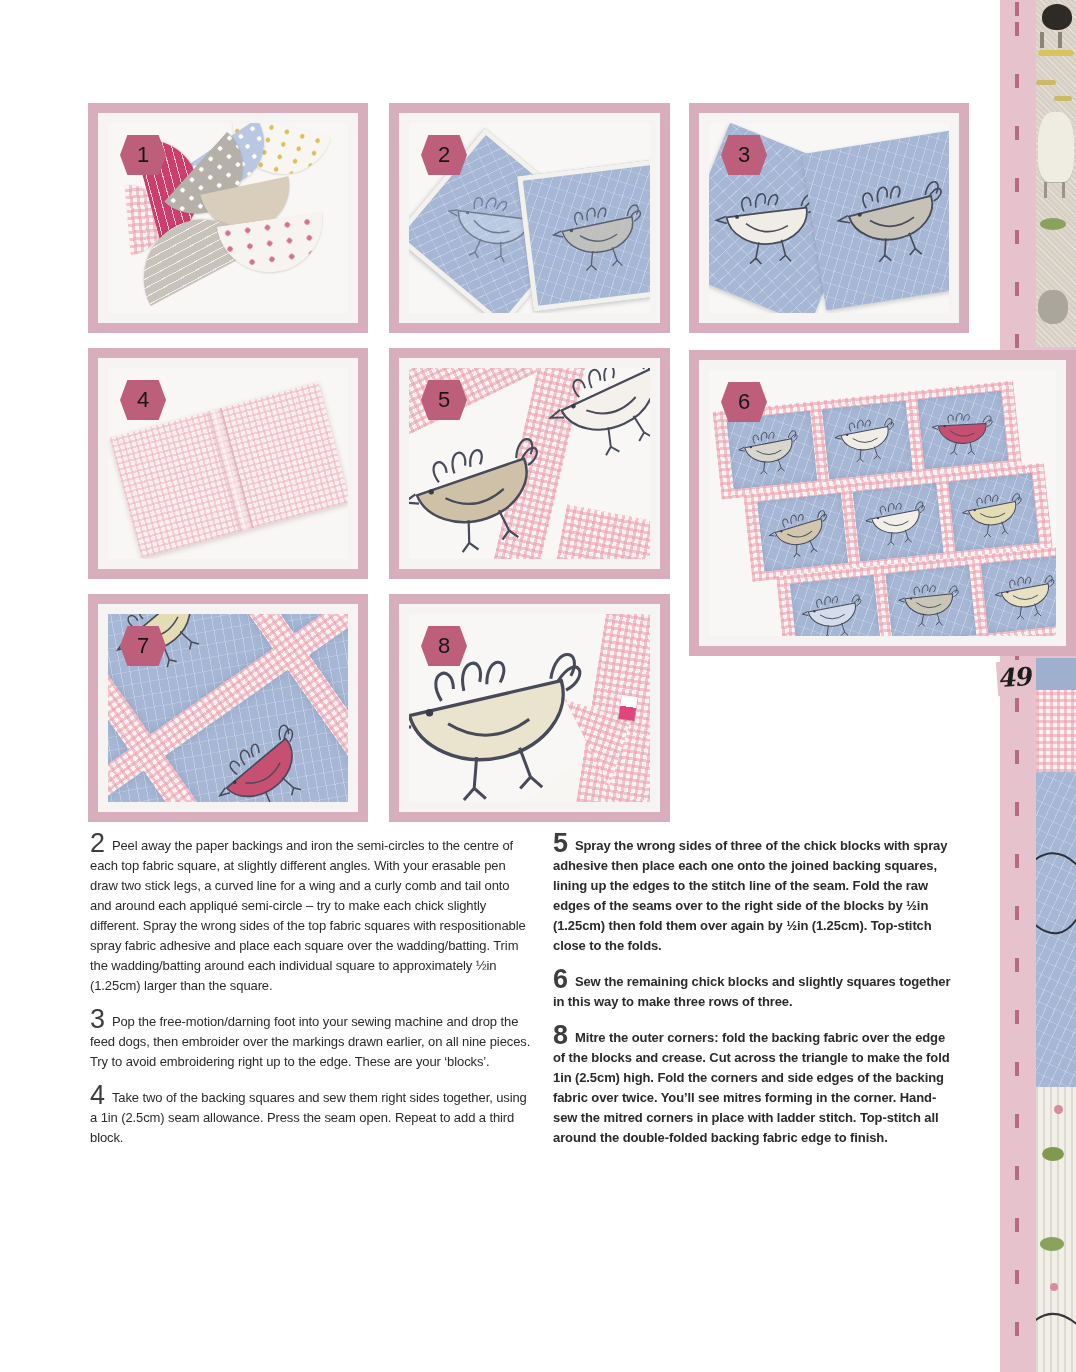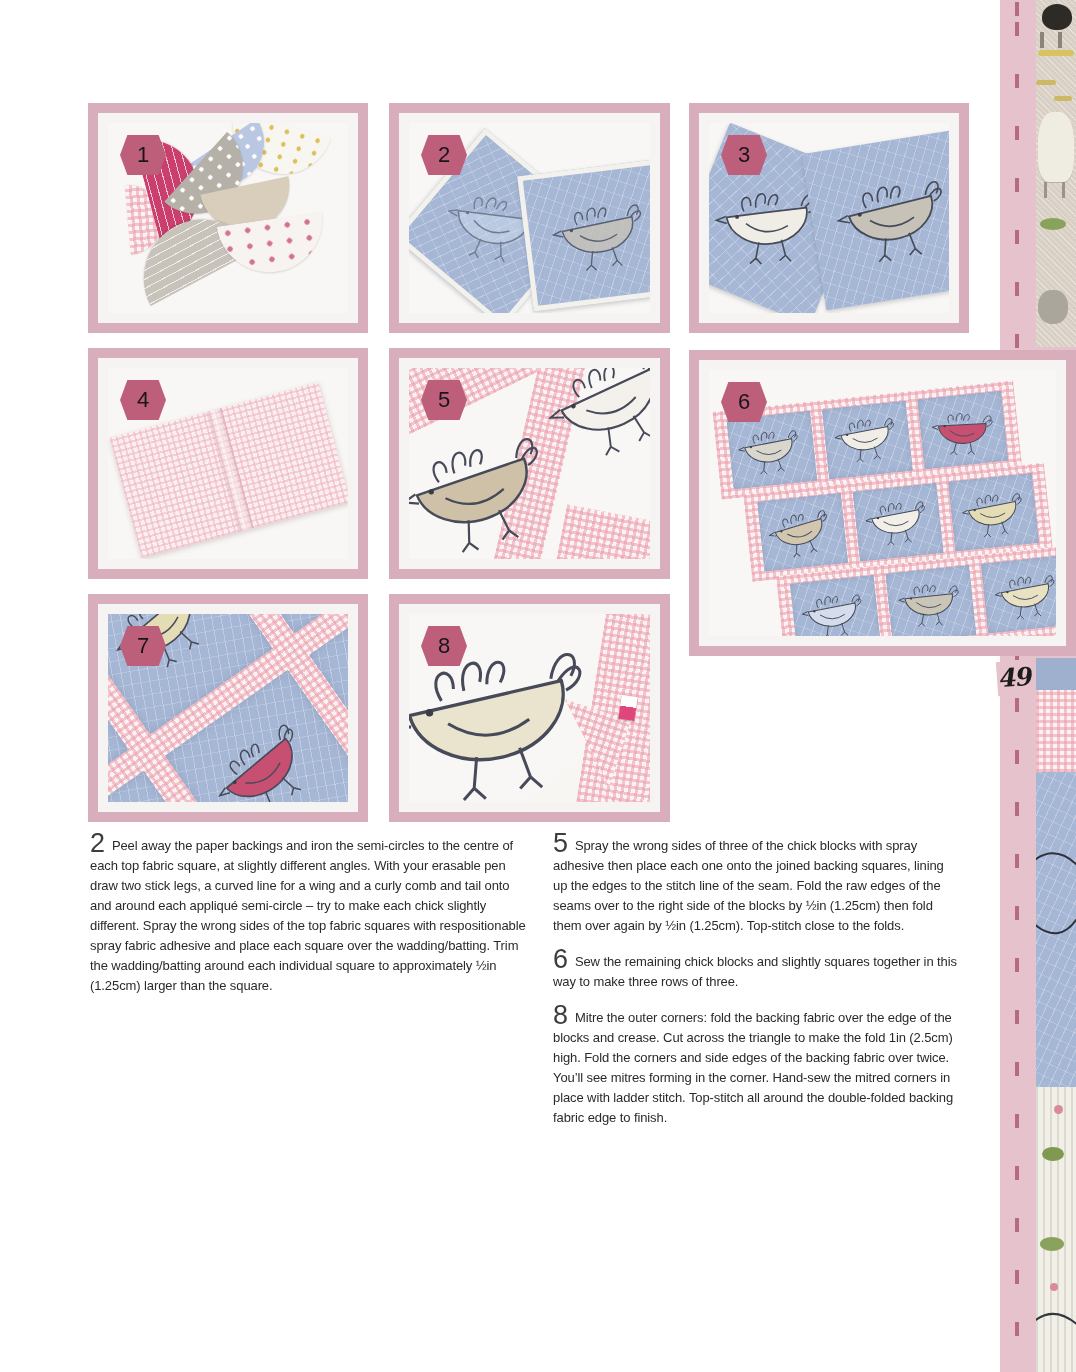--- a/index.html
+++ b/index.html
@@ -88,21 +88,21 @@
   .ft-el{position:absolute;}
   .page-num{
     position:absolute;left:997px;top:661px;width:38px;z-index:3;
     font-family:"DejaVu Serif",serif;font-style:italic;font-weight:700;
     font-size:25px;color:#1d1c1c;text-align:center;background:#e5c2cc;
     transform:rotate(-4deg);padding:2px 0 3px;letter-spacing:-1px;
   }
   
   .col{position:absolute;top:833px;z-index:2;}
   .col-left{left:90px;width:442px;}
-  .col-right{left:553px;width:406px;}
+  .col-right{left:553px;width:406px;font-weight:bold;}
   p.step{margin:0 0 13px;font-size:13px;line-height:20px;color:#2c2a29;letter-spacing:-0.1px;}
   .step-num{font-size:27px;line-height:20px;color:#3e3d3c;margin-right:7px;vertical-align:-2px;}
 </style>
 </head>
 <body>
 
 <svg width="0" height="0" style="position:absolute" aria-hidden="true">
   <defs>
     <symbol id="chick-sym" viewBox="0 0 124 96">
       <path d="M14 38 L106 30 A46 36 0 0 1 14 38 Z" style="fill:var(--body,#f0ede4)" stroke="#474b59" stroke-width="2" stroke-linejoin="round"></path>
@@ -316,19 +316,21 @@
     <div class="gingham" style="position:absolute;right:28px;bottom:24px;width:70px;height:70px;clip-path:polygon(0 0,100% 0,100% 100%);transform:rotate(18deg);"></div>
     <svg class="chick" viewBox="0 0 124 96" style="left:-22px;top:26px;width:210px;height:162px;--body:#eae4cf;transform:rotate(-8deg);">
         <use href="#chick-sym"></use>
       </svg>
     <div style="position:absolute;right:14px;top:82px;width:16px;height:24px;background:linear-gradient(#ffffff 45%,#e0457b 45%);box-shadow:0 1px 2px rgba(0,0,0,.25);transform:rotate(8deg);"></div>
   </div>
 </figure>
 
 <section class="col col-left">
   <p class="step"><span class="step-num">2</span><span class="step-text">Peel away the paper backings and iron the semi-circles to the centre of each top fabric square, at slightly different angles. With your erasable pen draw two stick legs, a curved line for a wing and a curly comb and tail onto and around each appliqué semi-circle – try to make each chick slightly different. Spray the wrong sides of the top fabric squares with respositionable spray fabric adhesive and place each square over the wadding/batting. Trim the wadding/batting around each individual square to approximately ½in (1.25cm) larger than the square.</span></p>
+  <p class="step"><span class="step-num">3</span><span class="step-text">Pop the free-motion/darning foot into your sewing machine and drop the feed dogs, then embroider over the markings drawn earlier, on all nine pieces. Try to avoid embroidering right up to the edge. These are your ‘blocks’.</span></p>
+  <p class="step"><span class="step-num">4</span><span class="step-text">Take two of the backing squares and sew them right sides together, using a 1in (2.5cm) seam allowance. Press the seam open. Repeat to add a third block.</span></p>
 </section>
 
 <section class="col col-right">
   <p class="step"><span class="step-num">5</span><span class="step-text">Spray the wrong sides of three of the chick blocks with spray adhesive then place each one onto the joined backing squares, lining up the edges to the stitch line of the seam. Fold the raw edges of the seams over to the right side of the blocks by ½in (1.25cm) then fold them over again by ½in (1.25cm). Top-stitch close to the folds.</span></p>
   <p class="step"><span class="step-num">6</span><span class="step-text">Sew the remaining chick blocks and slightly squares together in this way to make three rows of three.</span></p>
   <p class="step"><span class="step-num">8</span><span class="step-text">Mitre the outer corners: fold the backing fabric over the edge of the blocks and crease. Cut across the triangle to make the fold 1in (2.5cm) high. Fold the corners and side edges of the backing fabric over twice. You’ll see mitres forming in the corner. Hand-sew the mitred corners in place with ladder stitch. Top-stitch all around the double-folded backing fabric edge to finish.</span></p>
 </section>
 
 </body></html>

